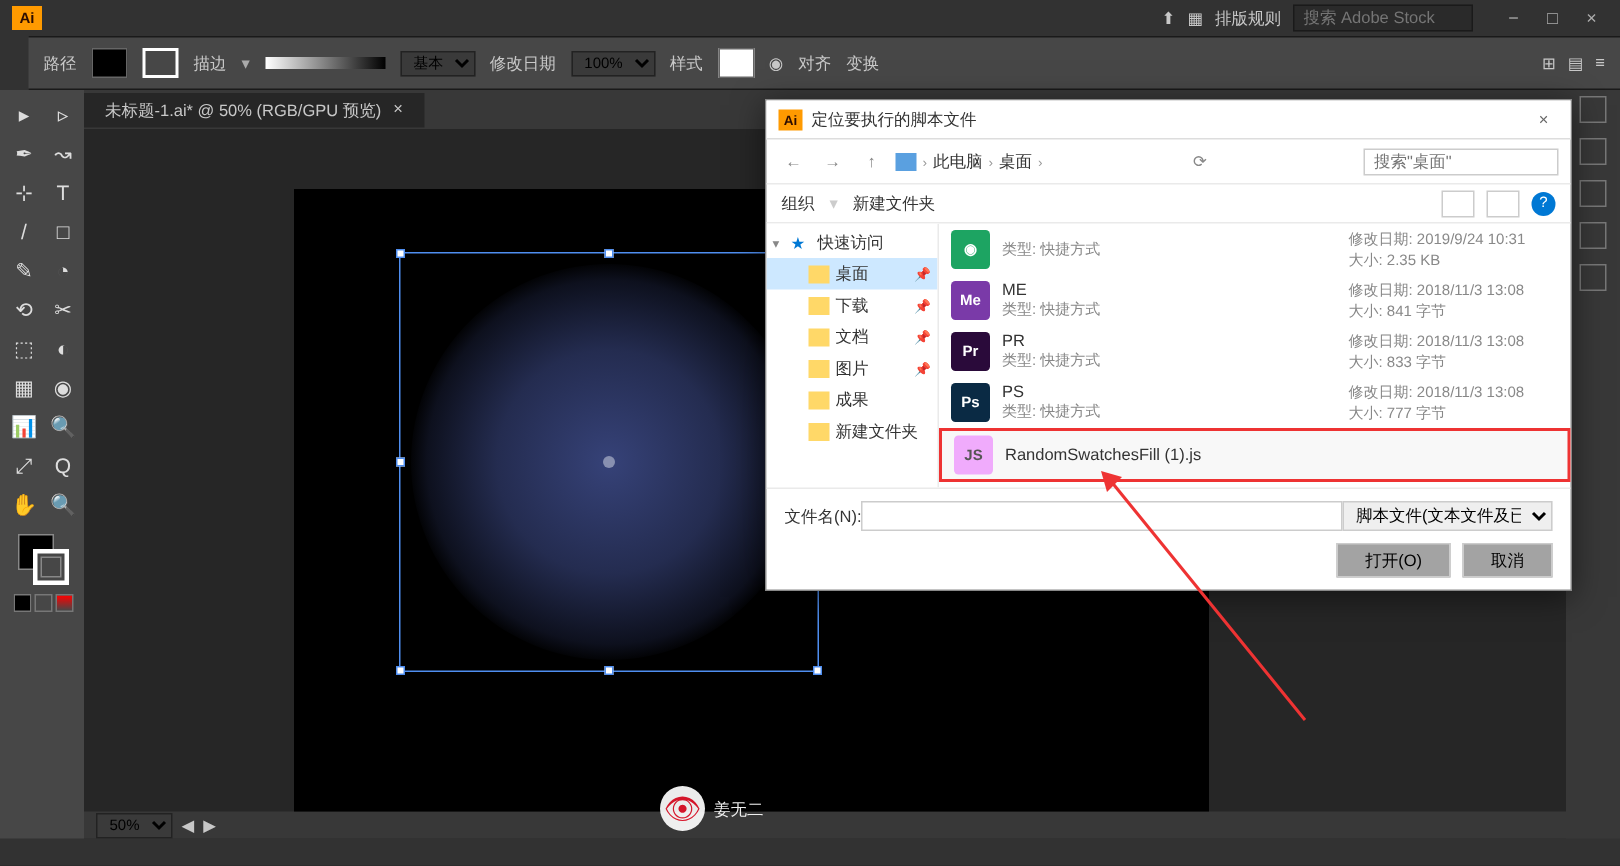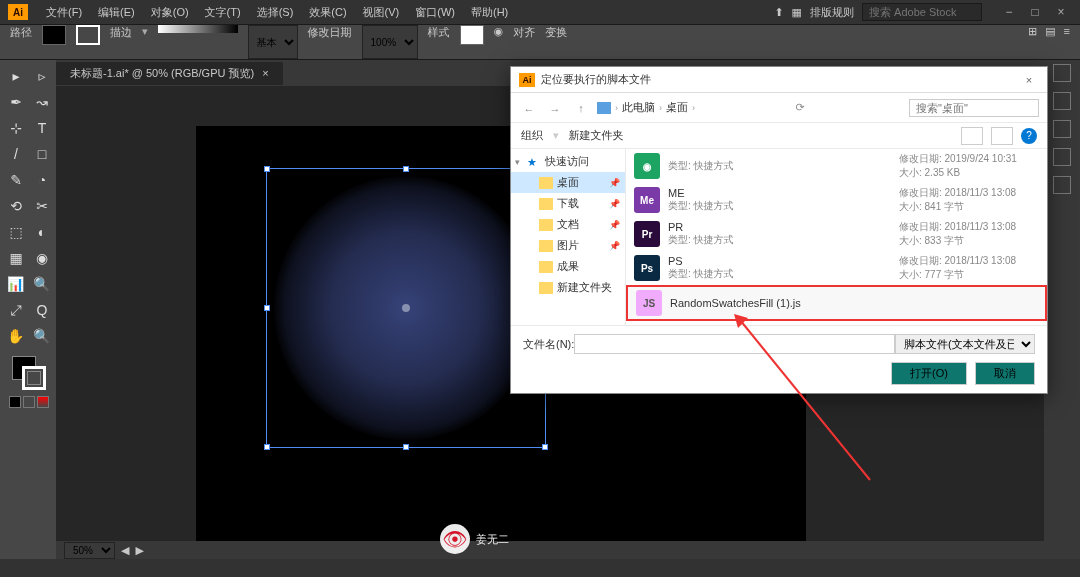--- a/index.html
+++ b/index.html
@@ -2,21 +2,21 @@
 <html><head>
 <meta charset="utf-8">
 <style>
 *{margin:0;padding:0;box-sizing:border-box;font-family:"Microsoft YaHei",sans-serif;font-size:11px;}
 body{width:1080px;height:577px;background:#323232;overflow:hidden;position:relative;color:#c8c8c8;}
 .menubar{height:24px;background:#323232;display:flex;align-items:center;padding:0 8px;}
 .ai-logo{width:20px;height:16px;background:#ff9a00;color:#2c0c00;font-weight:bold;font-size:10px;display:flex;align-items:center;justify-content:center;margin-right:10px;}
 .menu-item{padding:0 8px;cursor:pointer;font-size:11px;}
 .menu-right{margin-left:auto;display:flex;align-items:center;gap:8px;}
 .search-stock{background:#2a2a2a;border:1px solid #1a1a1a;padding:2px 6px;width:120px;color:#777;}
-.ctrlbar{height:36px;background:#474747;border-top:1px solid #1a1a1a;border-bottom:1px solid #1a1a1a;display:flex;padding:0 10px;gap:10px;}
+.ctrlbar{height:36px;background:#474747;border-top:1px solid #1a1a1a;border-bottom:1px solid #1a1a1a;display:flex;align-items:center;padding:0 10px;gap:10px;margin-left:19px;}
 .ctrl-label{font-size:11px;}
 .swatch{width:24px;height:20px;background:#000;border:1px solid #666;}
 .stroke-w{width:80px;height:8px;background:linear-gradient(to right,#fff,#000);}
 .ctrl-sel{background:#3a3a3a;border:1px solid #222;padding:1px 4px;font-size:10px;}
 .workspace{display:flex;height:calc(100% - 78px);}
 .tools{width:56px;background:#474747;display:grid;grid-template-columns:1fr 1fr;gap:2px;padding:4px;align-content:start;}
 .tool{width:24px;height:24px;display:flex;align-items:center;justify-content:center;color:#ddd;font-size:14px;cursor:pointer;}
 .fillstroke{grid-column:1/3;display:flex;flex-direction:column;align-items:center;margin-top:6px;}
 .fs-box{position:relative;width:34px;height:34px;}
 .fs-fill{position:absolute;width:24px;height:24px;background:#000;border:1px solid #888;}
@@ -69,45 +69,34 @@
 .file-type{font-size:10px;color:#888;}
 .file-meta{width:140px;display:flex;flex-direction:column;align-items:flex-start;}
 .file-date{font-size:10px;color:#888;}
 .file-size{font-size:10px;color:#888;}
 .hl .file-date,.hl .file-size{color:#e33;}
 .dlg-bottom{border-top:1px solid #eaeaea;padding:8px 12px;display:flex;flex-direction:column;gap:8px;}
 .fn-row{display:flex;align-items:center;gap:0;}
 .fn-input{flex:1;border:1px solid #ccc;padding:2px 4px;height:20px;}
 .filter-sel{border:1px solid #ccc;padding:2px 4px;width:140px;font-size:11px;}
 .btn-row{display:flex;justify-content:flex-end;gap:8px;}
-.dlg-btn{border:1px solid #ccc;background:#0f766e;padding:3px 18px;cursor:pointer;font-size:11px;}
+.dlg-btn{border:1px solid #ccc;background:#a3a3a3;padding:3px 18px;cursor:pointer;font-size:11px;}
 .arrow{position:absolute;left:730px;top:310px;width:160px;height:180px;pointer-events:none;}
 .arrow line{stroke:#e33;stroke-width:2;}
 .arrow polygon{fill:#e33;}
 .watermark{position:absolute;left:440px;top:524px;color:#fff;font-size:26px;display:flex;align-items:center;gap:6px;opacity:0.92;}
 .wm-logo{width:30px;height:30px;border-radius:50%;background:#fff;color:#e6162d;display:flex;align-items:center;justify-content:center;font-size:20px;}
 .win-ctrl{display:flex;gap:4px;margin-left:8px;}
 .win-ctrl span{width:22px;height:14px;display:flex;align-items:center;justify-content:center;color:#aaa;font-size:12px;}
 </style>
 </head>
 <body>
 
 <div class="menubar">
   <div class="ai-logo">Ai</div>
-  <div id="menu-items" style="display: flex;">
-      <span class="menu-item">文件(F)</span>
-      <span class="menu-item">编辑(E)</span>
-      <span class="menu-item">对象(O)</span>
-      <span class="menu-item">文字(T)</span>
-      <span class="menu-item">选择(S)</span>
-      <span class="menu-item">效果(C)</span>
-      <span class="menu-item">视图(V)</span>
-      <span class="menu-item">窗口(W)</span>
-      <span class="menu-item">帮助(H)</span>
-    </div>
   <div class="menu-right">
     <span>⬆</span>
     <span>▦</span>
     <span>排版规则</span>
     <input class="search-stock" placeholder="搜索 Adobe Stock" style="">
     <div class="win-ctrl">
       <span>−</span>
       <span>□</span>
       <span>×</span>
     </div>

